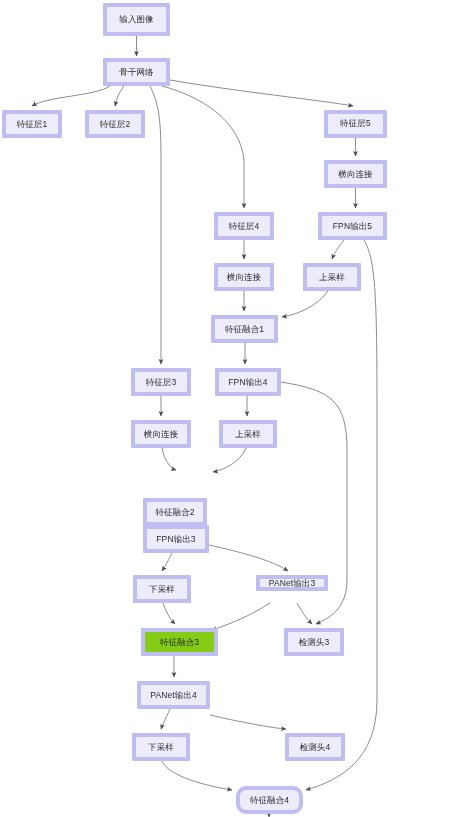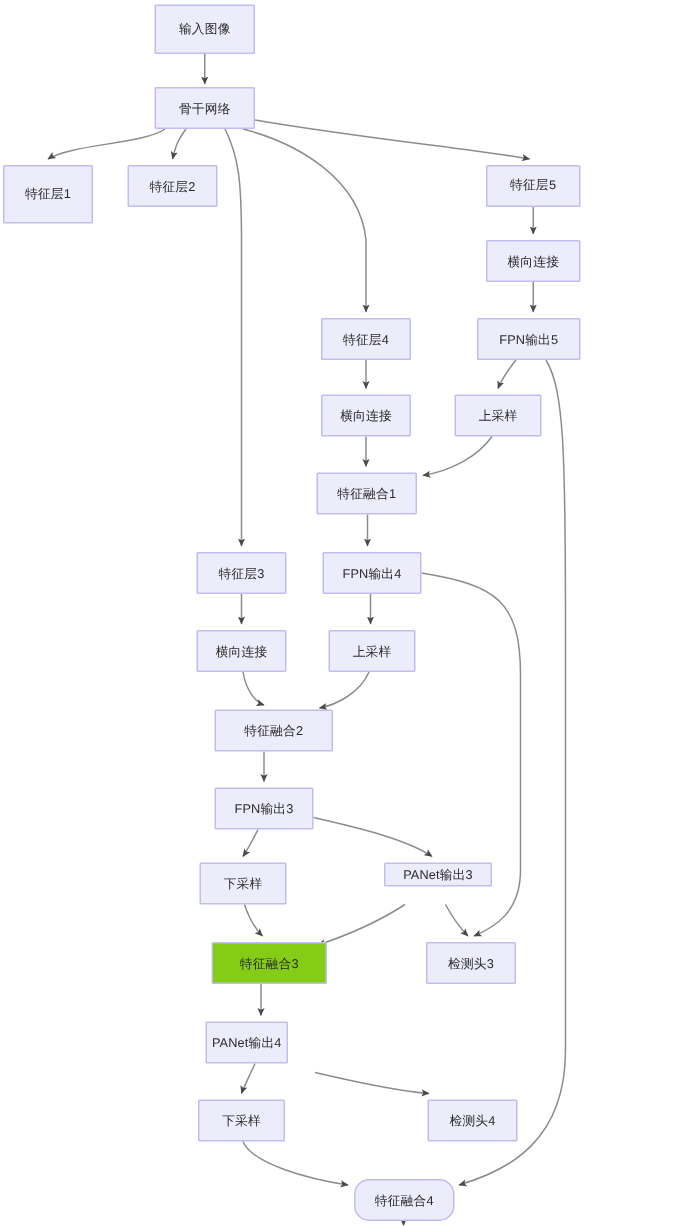--- a/index.html
+++ b/index.html
@@ -28,21 +28,21 @@
   }
   .edge-path {
     fill: none;
     stroke: #8c8c8c;
     stroke-width: 1;
   }
   .node {
     position: absolute;
     box-sizing: border-box;
     background: #ececfb;
-    border: 1px solid #be185d;
+    border: 4px solid #be185d;
     border-radius: 1px;
     display: flex;
     align-items: center;
     justify-content: center;
     color: #2b2b2b;
     font-size: 8.5px;
     line-height: 1;
     letter-spacing: 0.1px;
     white-space: nowrap;
     z-index: 2;
@@ -96,21 +96,21 @@
       </g>
   </svg>
 
   <div id="node-layer">
       <div class="node" style="left: 103px; top: 3px; width: 67px; height: 33px; background: rgb(236, 236, 251); border-color: rgb(192, 189, 240); color: rgb(43, 43, 43);">
         <span class="node-label">输入图像</span>
       </div>
       <div class="node" style="left: 103px; top: 58px; width: 67px; height: 28px; background: rgb(236, 236, 251); border-color: rgb(192, 189, 240); color: rgb(43, 43, 43);">
         <span class="node-label">骨干网络</span>
       </div>
-      <div class="node" style="left: 2px; top: 110px; width: 60px; height: 39px; background: rgb(236, 236, 251); border-color: rgb(192, 189, 240); color: rgb(43, 43, 43);">
+      <div class="node" style="left: 2px; top: 110px; width: 60px; height: 28px; background: rgb(236, 236, 251); border-color: rgb(192, 189, 240); color: rgb(43, 43, 43);">
         <span class="node-label">特征层1</span>
       </div>
       <div class="node" style="left: 85px; top: 110px; width: 60px; height: 28px; background: rgb(236, 236, 251); border-color: rgb(192, 189, 240); color: rgb(43, 43, 43);">
         <span class="node-label">特征层2</span>
       </div>
       <div class="node" style="left: 324px; top: 110px; width: 63px; height: 28px; background: rgb(236, 236, 251); border-color: rgb(192, 189, 240); color: rgb(43, 43, 43); font-family: Liberation Mono, monospace;">
         <span class="node-label">特征层5</span>
       </div>
       <div class="node" style="left: 324px; top: 160px; width: 63px; height: 28px; background: rgb(236, 236, 251); border-color: rgb(192, 189, 240); color: rgb(43, 43, 43);">
         <span class="node-label">横向连接</span>
@@ -135,39 +135,39 @@
       </div>
       <div class="node" style="left: 215px; top: 368px; width: 66px; height: 28px; background: rgb(236, 236, 251); border-color: rgb(192, 189, 240); color: rgb(43, 43, 43);">
         <span class="node-label">FPN输出4</span>
       </div>
       <div class="node" style="left: 131px; top: 420px; width: 60px; height: 28px; background: rgb(236, 236, 251); border-color: rgb(192, 189, 240); color: rgb(43, 43, 43);">
         <span class="node-label">横向连接</span>
       </div>
       <div class="node" style="left: 219px; top: 420px; width: 58px; height: 28px; background: rgb(236, 236, 251); border-color: rgb(192, 189, 240); color: rgb(43, 43, 43);">
         <span class="node-label">上采样</span>
       </div>
-      <div class="node" style="left: 143px; top: 473px; width: 79px; height: 28px; background: rgb(236, 236, 251); border-color: rgb(192, 189, 240); color: rgb(43, 43, 43);">
+      <div class="node" style="left: 143px; top: 498px; width: 64px; height: 28px; background: rgb(236, 236, 251); border-color: rgb(192, 189, 240); color: rgb(43, 43, 43);">
         <span class="node-label">特征融合2</span>
       </div>
       <div class="node" style="left: 143px; top: 525px; width: 66px; height: 28px; background: rgb(236, 236, 251); border-color: rgb(192, 189, 240); color: rgb(43, 43, 43);">
         <span class="node-label">FPN输出3</span>
       </div>
       <div class="node" style="left: 133px; top: 575px; width: 58px; height: 28px; background: rgb(236, 236, 251); border-color: rgb(192, 189, 240); color: rgb(43, 43, 43);">
         <span class="node-label">下采样</span>
       </div>
       <div class="node" style="left: 256px; top: 575px; width: 72px; height: 16px; background: rgb(236, 236, 251); border-color: rgb(192, 189, 240); color: rgb(43, 43, 43);">
         <span class="node-label">PANet输出3</span>
       </div>
       <div class="node" style="left: 141px; top: 628px; width: 77px; height: 28px; background: #84cc16; border-color: rgb(192, 189, 240); color: rgb(43, 43, 43);">
         <span class="node-label">特征融合3</span>
       </div>
       <div class="node" style="left: 284px; top: 628px; width: 60px; height: 28px; background: rgb(236, 236, 251); border-color: rgb(192, 189, 240); color: rgb(43, 43, 43);">
         <span class="node-label">检测头3</span>
       </div>
-      <div class="node" style="left: 137px; top: 681px; width: 55px; height: 28px; background: rgb(236, 236, 251); border-color: rgb(192, 189, 240); color: rgb(43, 43, 43);">
+      <div class="node" style="left: 137px; top: 681px; width: 73px; height: 28px; background: rgb(236, 236, 251); border-color: rgb(192, 189, 240); color: rgb(43, 43, 43);">
         <span class="node-label">PANet输出4</span>
       </div>
       <div class="node" style="left: 132px; top: 733px; width: 58px; height: 28px; background: rgb(236, 236, 251); border-color: rgb(192, 189, 240); color: rgb(43, 43, 43);">
         <span class="node-label">下采样</span>
       </div>
       <div class="node" style="left: 257px; top: 733px; width: 60px; height: 28px; background: rgb(236, 236, 251); border-color: rgb(192, 189, 240); color: rgb(43, 43, 43); margin-left: 28px;">
         <span class="node-label">检测头4</span>
       </div>
       <div class="node" style="left: 236px; top: 786px; width: 67px; height: 28px; background: rgb(236, 236, 251); border-color: rgb(192, 189, 240); color: rgb(43, 43, 43); border-radius: 10px;">
         <span class="node-label">特征融合4</span>

